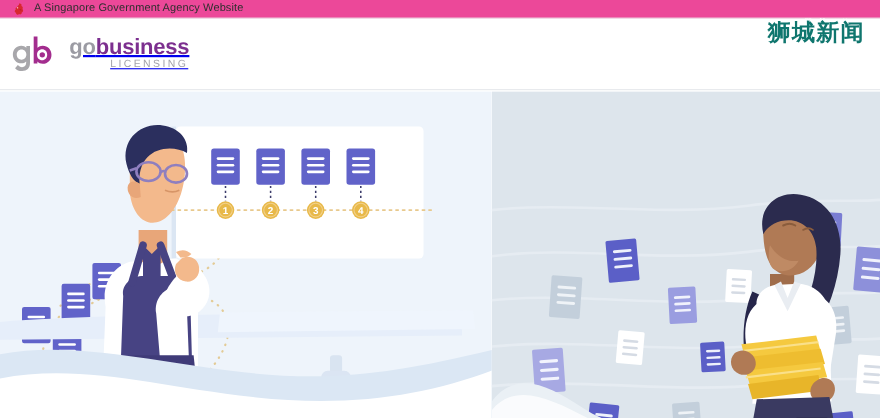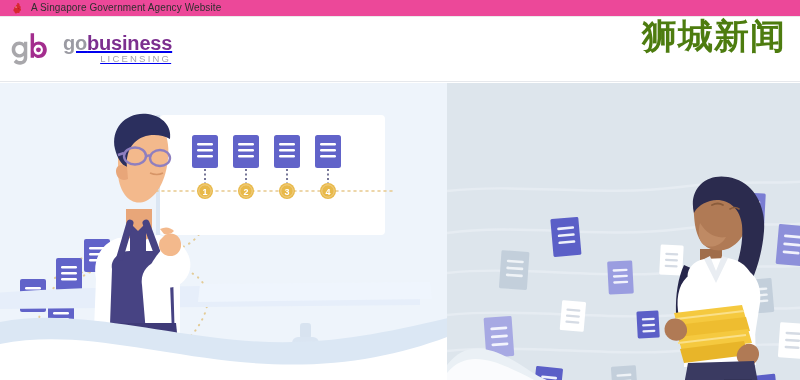--- a/index.html
+++ b/index.html
@@ -36,21 +36,21 @@
   .logo-go{color:#9b9ba3;font-weight:600;}
   .logo-business{color:#7c2f8f;font-weight:700;}
   .logo-sub{
     font-size:9.5px;color:#a3a3ab;letter-spacing:2.2px;line-height:11px;
     text-align:right;font-weight:400;padding-right:1px;
   }
 
   
   .watermark{
     position:absolute;right:14px;top:19px;z-index:40;
-    font-size:35px;font-weight:700;color:#4d7c0f;line-height:1;
+    font-size:21px;font-weight:700;color:#0f766e;line-height:1;
     letter-spacing:1px;white-space:nowrap;
     text-shadow:
       -1.5px -1.5px 0 #fff, 1.5px -1.5px 0 #fff,
       -1.5px  1.5px 0 #fff, 1.5px  1.5px 0 #fff,
       0 0 3px rgba(255,255,255,.9);
     font-family:"DejaVu Sans",sans-serif;
   }
 
   
   .hero{position:absolute;left:0;top:83px;width:800px;height:297px;overflow:hidden;background:#fff;}

